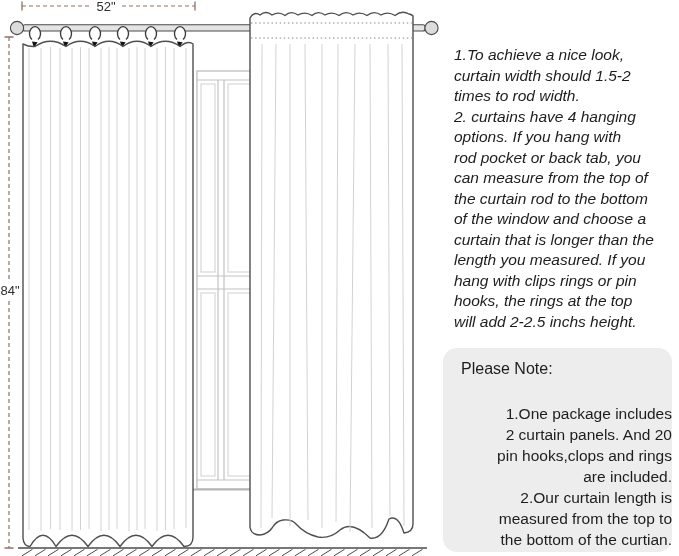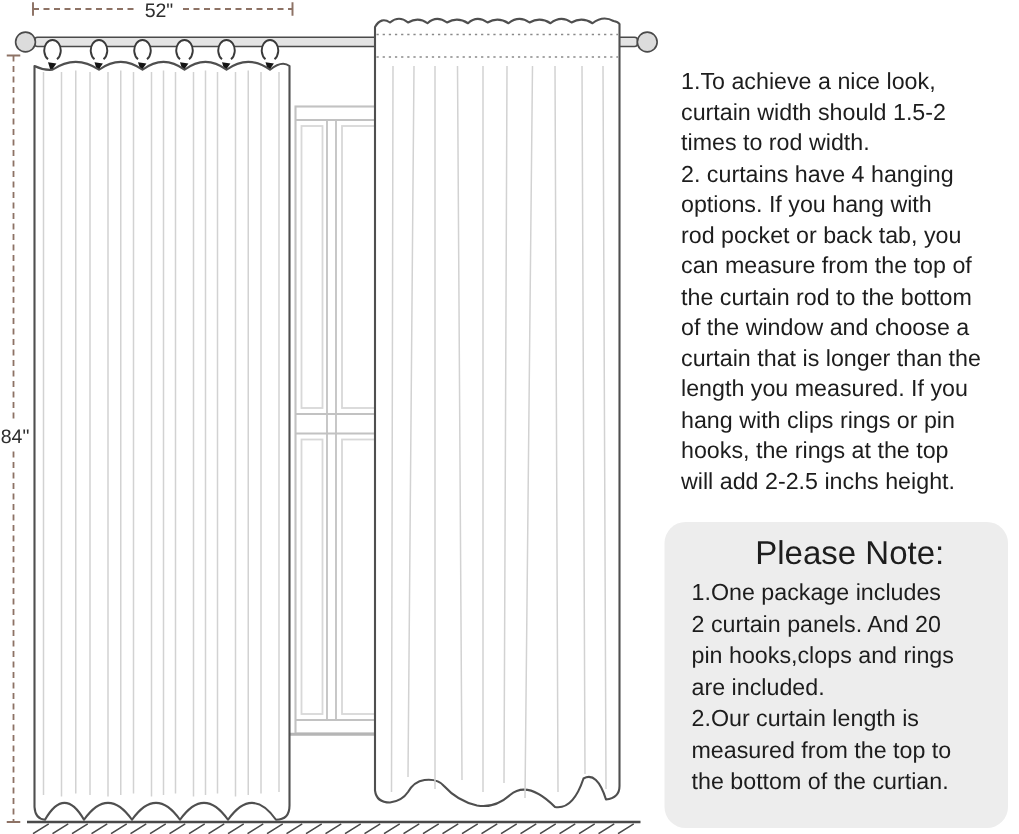--- a/index.html
+++ b/index.html
@@ -36,28 +36,28 @@
   .floor-line{stroke:var(--outline);stroke-width:1.6;fill:none;}
   .hatch{stroke:var(--outline);stroke-width:1;fill:none;}
 
   
   .suggestion-title{
     position:absolute;left:455px;top:12px;font-size:24px;letter-spacing:0.5px;
     white-space:pre;line-height:30px;
   }
   .suggestion-body{
     position:absolute;left:454px;top:45px;width:226px;font-size:15.5px;
-    line-height:20.5px;white-space:pre;
+    line-height:20.5px;white-space:pre;font-style:italic;
   }
   .note-box{
     position:absolute;left:443px;top:348px;width:229px;height:204px;
     background:var(--note-box-bg);border-radius:14px;padding:8px 0 0 18px;
   }
-  .note-title{font-size:22px;line-height:26px;white-space:pre;text-align:center;}
-  .note-body{font-size:15.5px;line-height:21px;margin-top:3px;white-space:pre;}
+  .note-title{font-size:16px;line-height:26px;white-space:pre;}
+  .note-body{font-size:15.5px;line-height:21px;margin-top:21px;white-space:pre;text-align:right;}
 </style>
 </head>
 <body>
 
 <div class="canvas">
 
   <svg class="diagram-svg" width="455" height="556" viewBox="0 0 455 556">
 
     <g>
       <rect class="win-frame" x="197" y="71" width="148" height="418"></rect>

